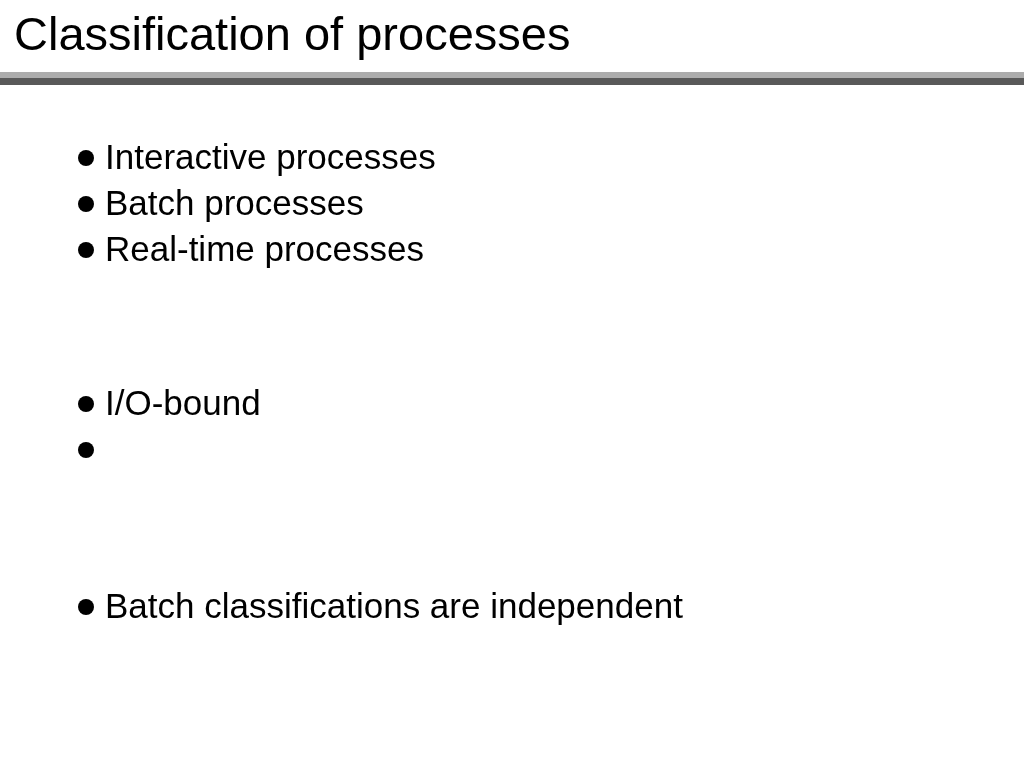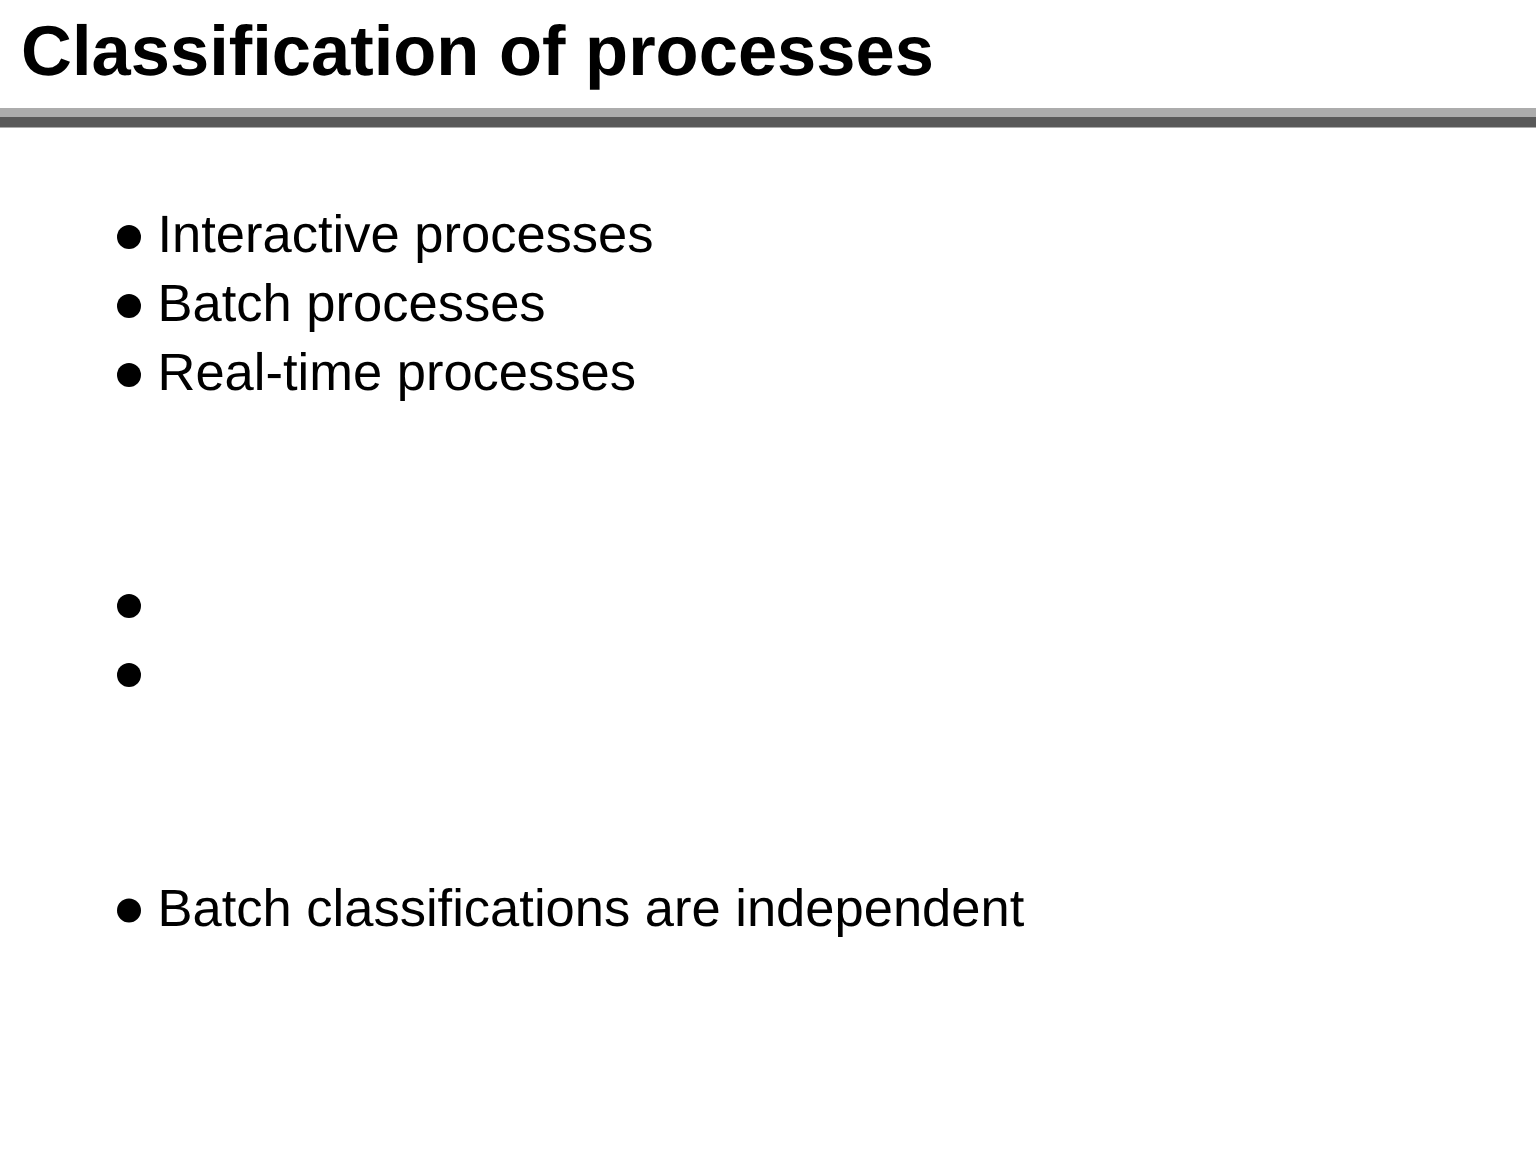--- a/index.html
+++ b/index.html
@@ -13,21 +13,21 @@
     font-family: "Liberation Sans", "DejaVu Sans", sans-serif;
     color: #000000;
     position: relative;
     overflow: hidden;
   }
   .slide-title {
     position: absolute;
     left: 14px;
     top: 8px;
     font-size: 47px;
-    font-weight: 700;
+    font-weight: 400;
     line-height: 1.1;
     letter-spacing: 0px;
     white-space: nowrap;
   }
   .title-rule {
     position: absolute;
     left: 0;
     top: 72px;
     width: 1024px;
     height: 13px;
@@ -91,20 +91,21 @@
   </div>
   <div class="bullet-item">
     <span class="bullet-dot" style="background: rgb(0, 0, 0);"></span>
     <span class="bullet-label">Real-time processes</span>
   </div>
 </div>
 
 <div class="bullet-group" id="group-2">
   <div class="bullet-item">
     <span class="bullet-dot" style="background: rgb(0, 0, 0);"></span>
+    <span class="bullet-label">I/O-bound</span>
   </div>
   <div class="bullet-item">
     <span class="bullet-dot" style="background: rgb(0, 0, 0);"></span>
   </div>
 </div>
 
 <div class="bullet-group" id="group-3">
   <div class="bullet-item">
     <span class="bullet-dot" style="background: rgb(0, 0, 0);"></span>
     <span class="bullet-label">Batch classifications are independent</span>

